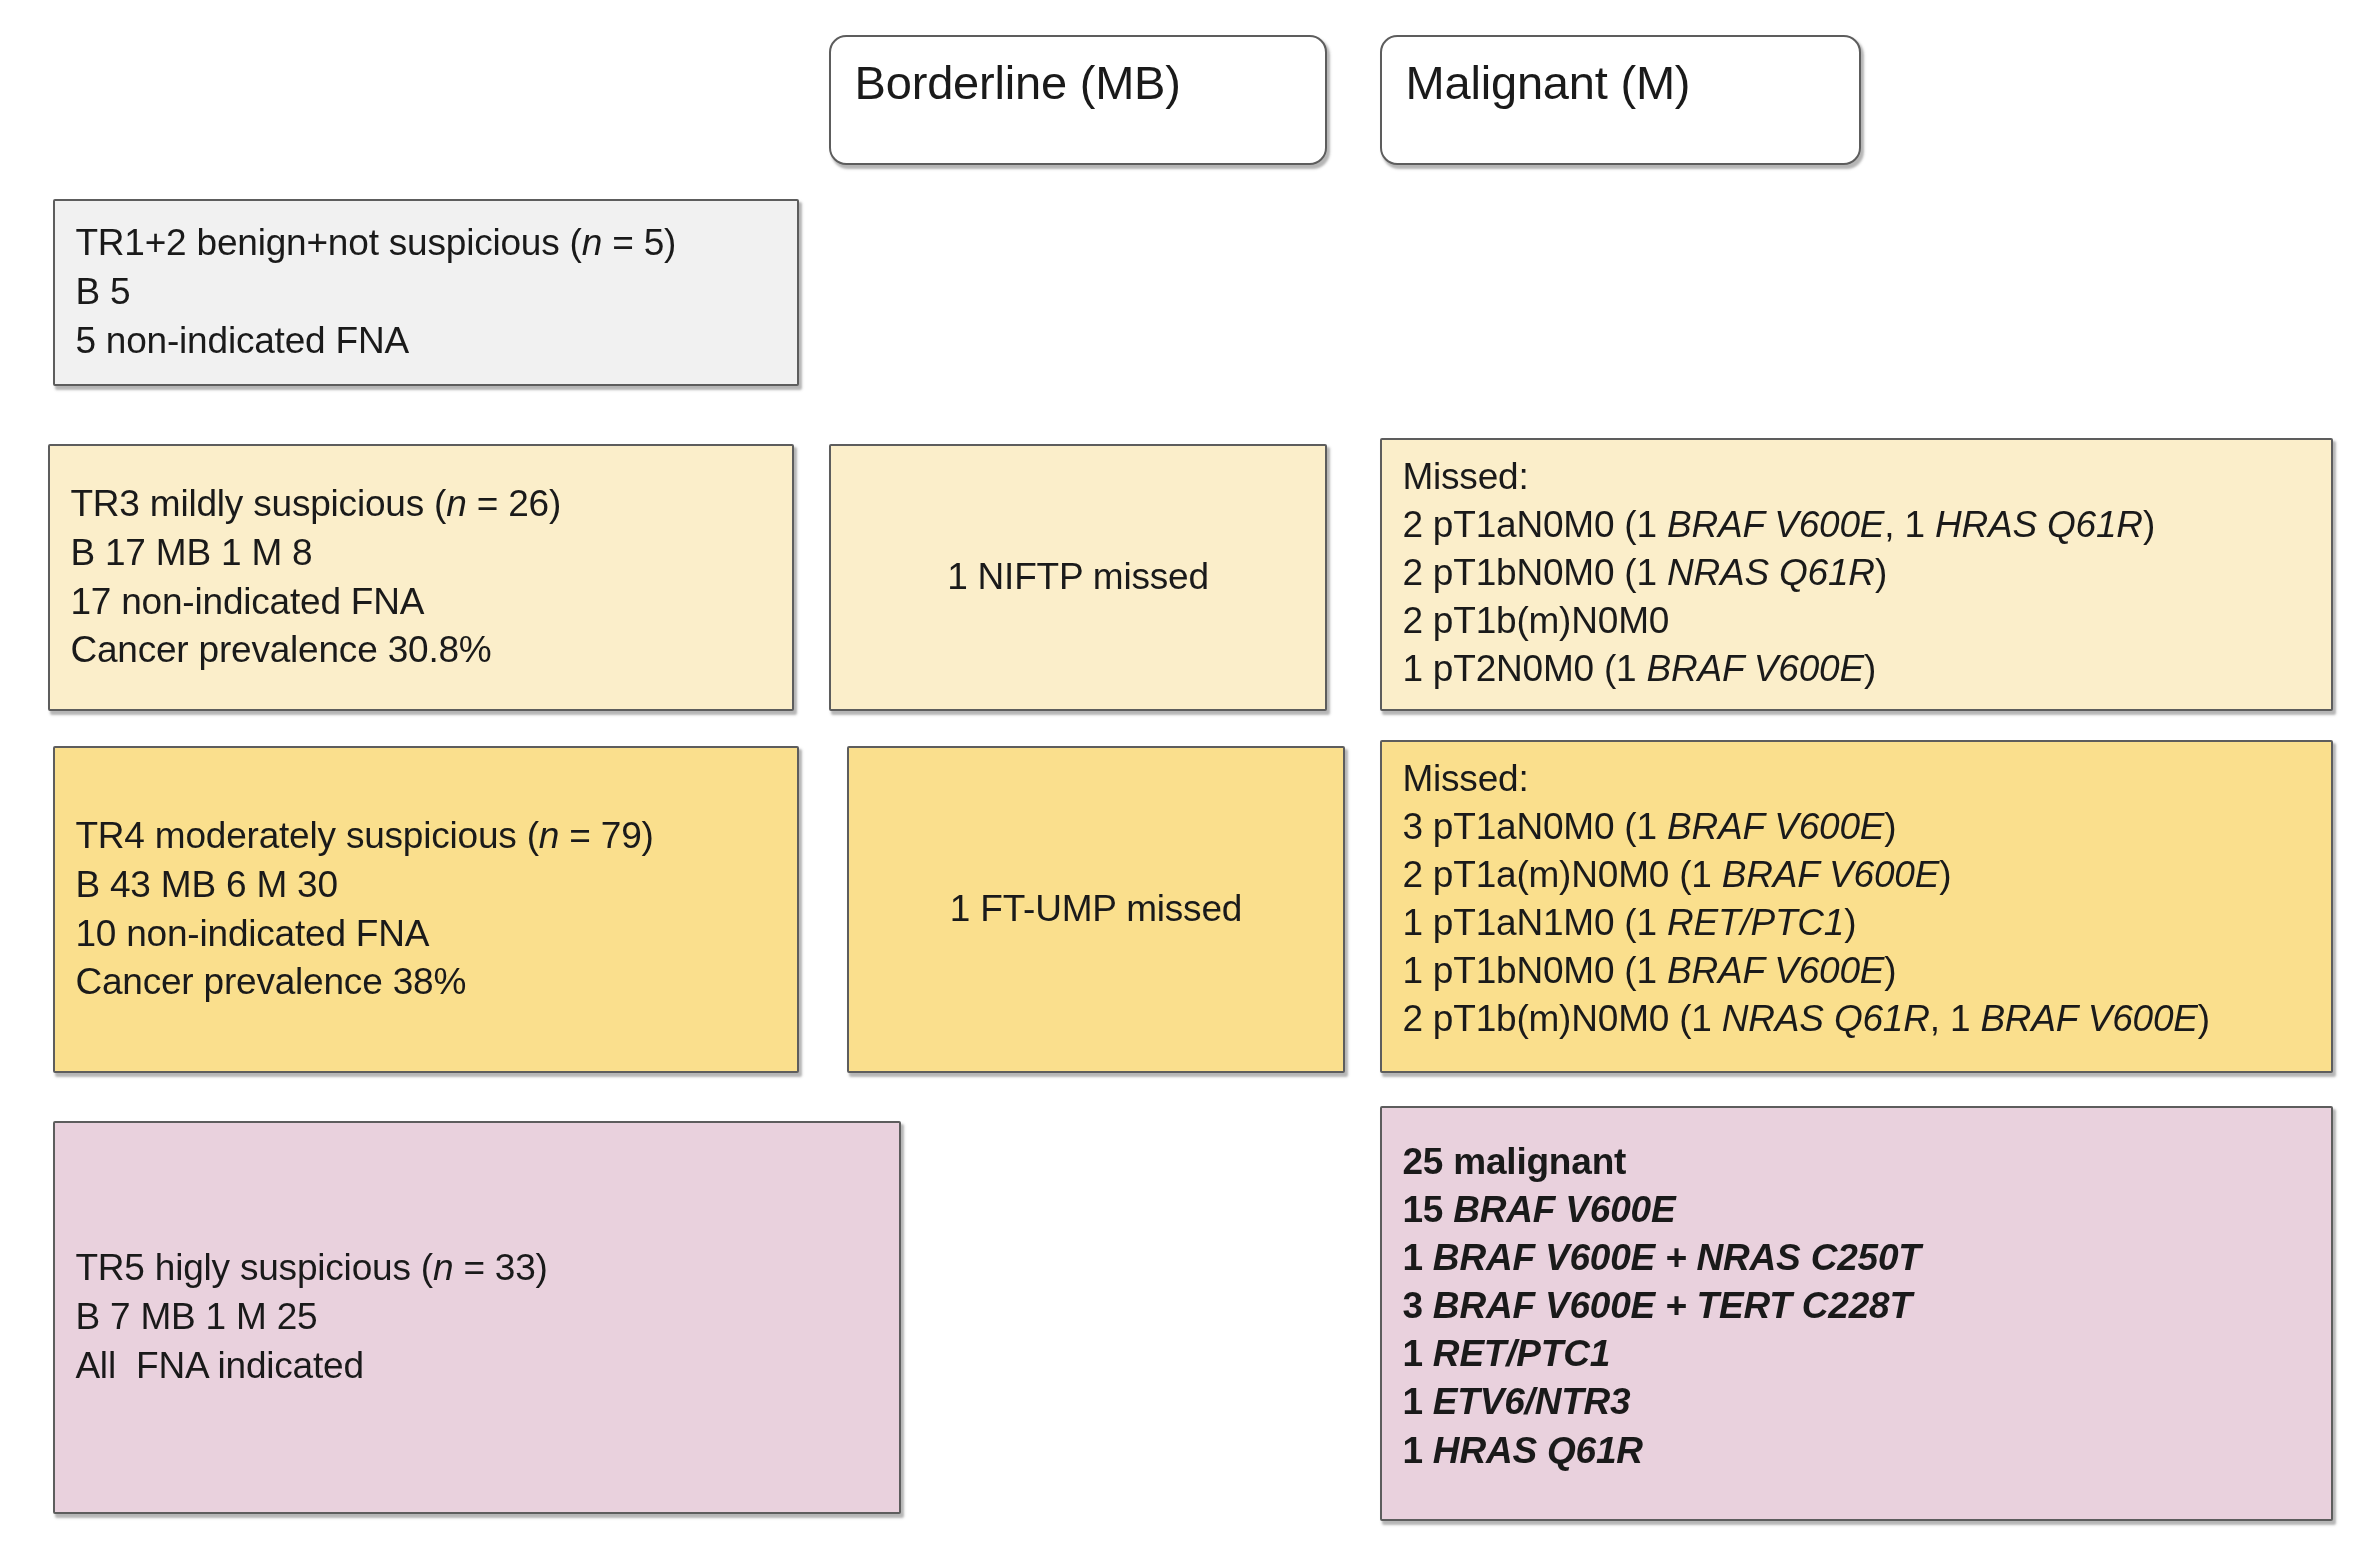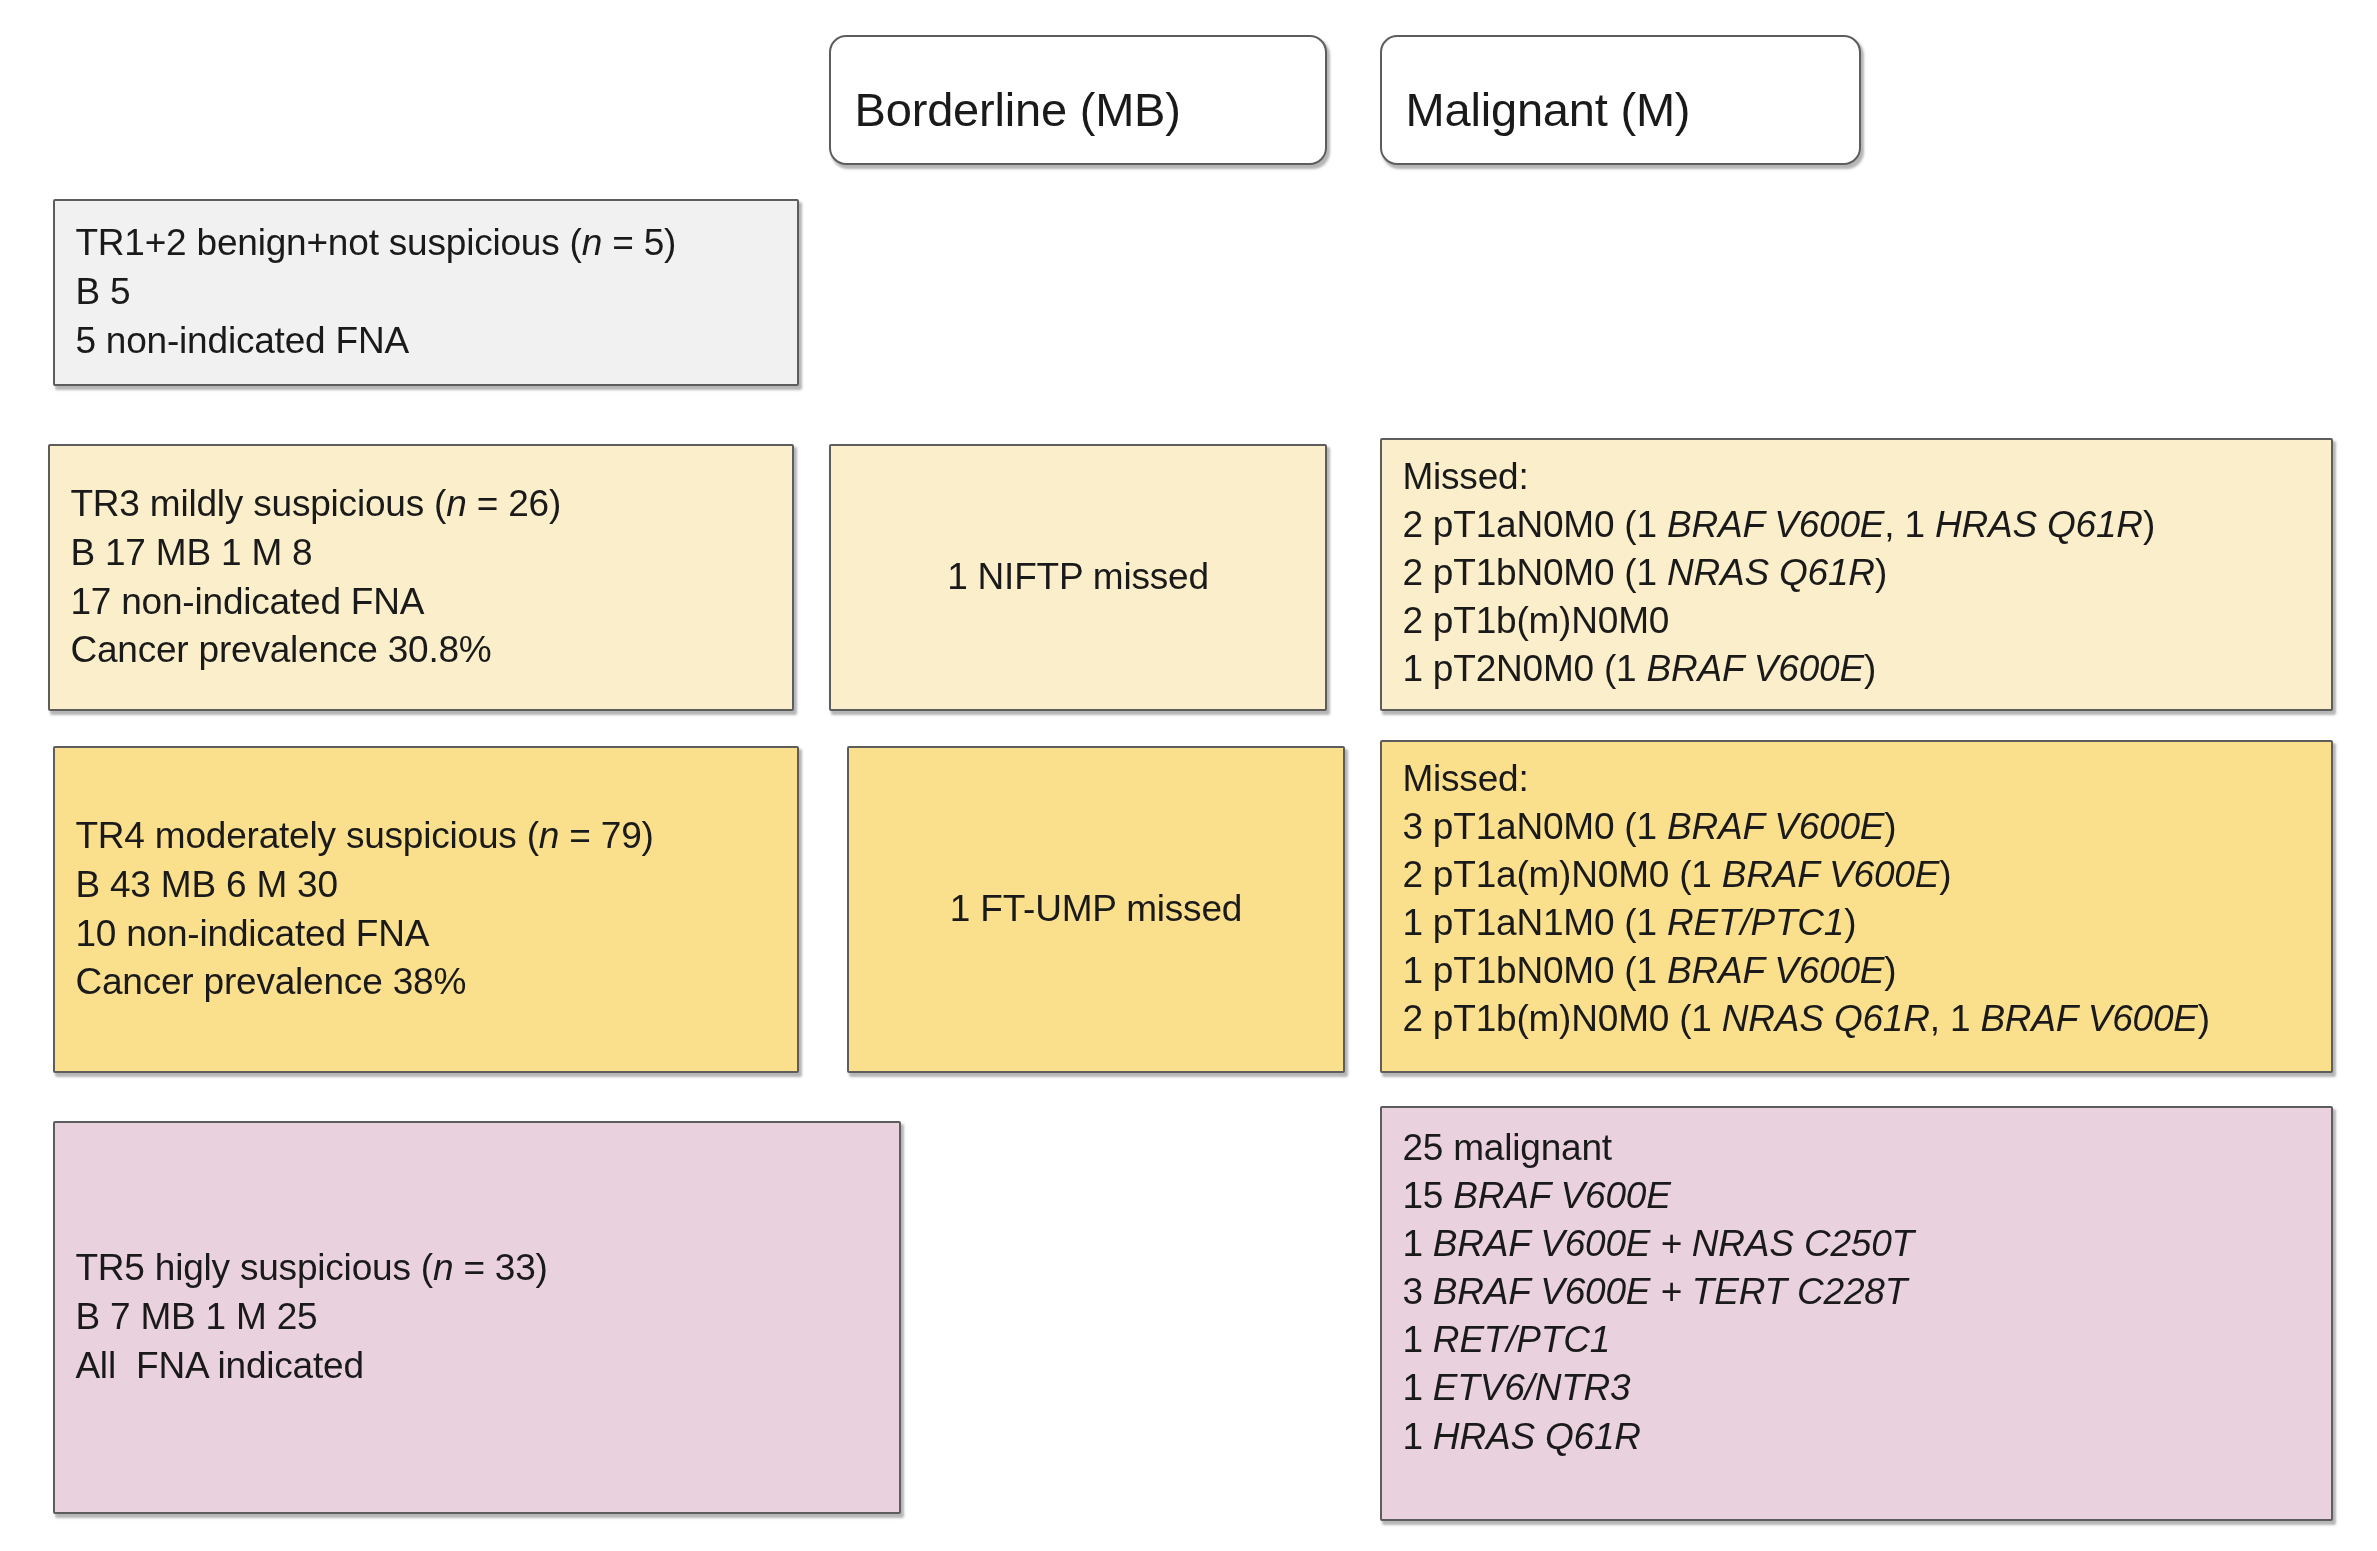--- a/index.html
+++ b/index.html
@@ -38,21 +38,21 @@
     align-items: center;
     justify-content: center;
   }
 
   
   .header-box {
     background: #ffffff;
     border-radius: 17.3px;
     padding: 0;
     align-items: flex-start;
-    justify-content: center;
+    justify-content: flex-start;
   }
   .header-label {
     font-size: 47px;
     line-height: 1.1;
     padding: 20.4px 23.6px 0 23.6px;
     white-space: nowrap;
     letter-spacing: -0.2px;
   }
 
   
@@ -94,21 +94,21 @@
 
   #tr4-left       { left: 53px;  top: 746px;  width: 746px;  height: 327px; }
   #tr4-mid        { left: 829px;top: 746px;  width: 498px;  height: 327px; margin-left: 18px; }
   #tr4-right      { left: 1380px;top: 740px;  width: 953px; height: 333px; }
 
   #tr5-left       { left: 53px;  top: 1121px; width: 848px;  height: 393px; }
   #tr5-right      { left: 1380px;top: 1106px; width: 953px; height: 415px; }
 
   
   #tr3-right, #tr4-right, #tr5-right { justify-content: flex-start; padding-top: 12.6px; }
-  #tr5-right { padding-top: 16px; }
+  #tr5-right { padding-top: 30px; font-weight: bold; }
 </style>
 </head>
 <body>
 
 <div class="diagram">
 
   <div class="box header-box" id="hdr-borderline">
     <span class="header-label">Borderline (MB)</span>
   </div>
 

